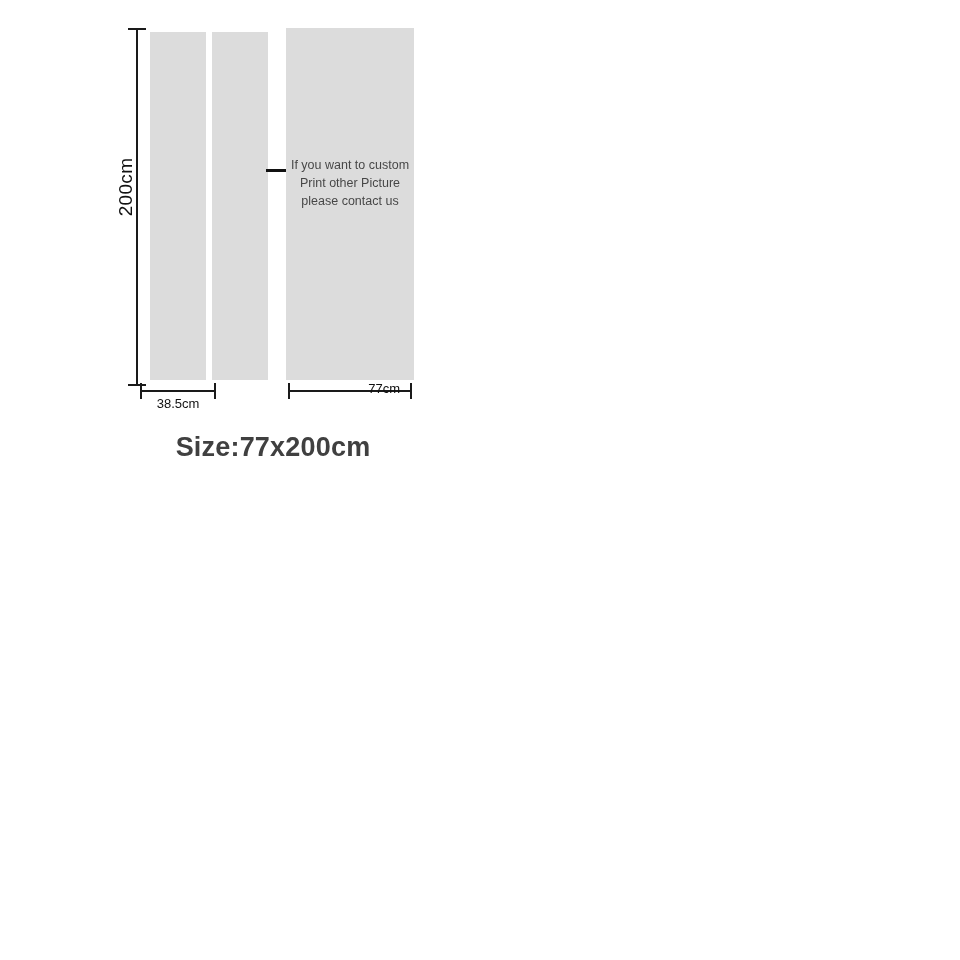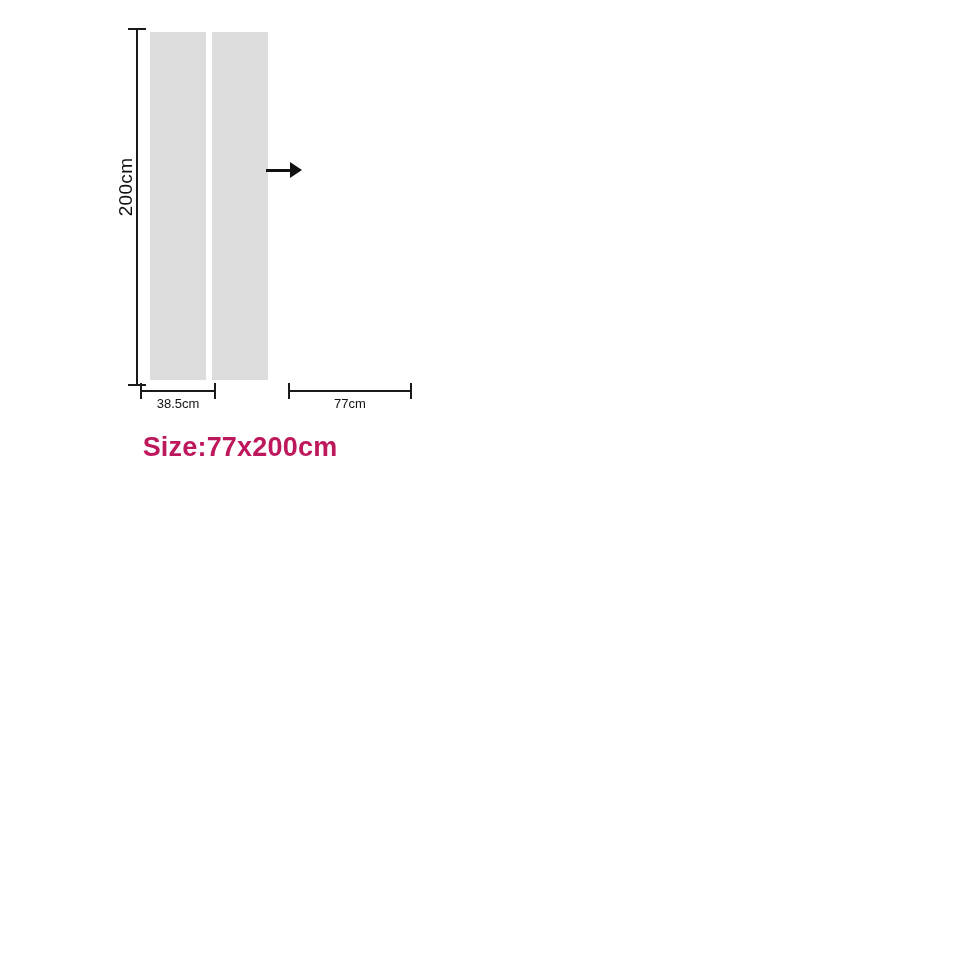--- a/index.html
+++ b/index.html
@@ -113,22 +113,23 @@
     border-bottom: 8px solid transparent;
     border-left: 12px solid #111;
   }
 
   .size-title {
     position: absolute;
     width: 480px;
     text-align: center;
     font-size: 27px;
     font-weight: bold;
-    color: #be185d;
+    color: #404040;
     letter-spacing: .2px;
+    padding-left: 33px;
   }
 </style>
 </head>
 <body>
 
 <div class="sheet">
 
   <div class="panel panel-tl">
 
     <div class="vline" style="left:136px; top:28px; height:358px;"></div>
@@ -137,30 +138,35 @@
     <div class="vlabel" style="left:86px; top:176px; width:80px; text-align:center;">200cm</div>
 
     <div class="strip" style="left:150px; top:32px; width:56px; height:348px;"></div>
     <div class="strip" style="left:212px; top:32px; width:56px; height:348px;"></div>
 
     <div class="arrow" style="left:266px; top:162px; width:38px; height:16px;">
       <div class="shaft"></div>
         <div class="head"></div>
     </div>
 
+    <div class="big-strip" style="left:286px; top:28px; width:128px; height:352px;">
+      <div class="note" style="top:128px;">If you want to custom</div>
+      <div class="note" style="top:146px;">Print other Picture</div>
+      <div class="note" style="top:164px;">please contact us</div>
+    </div>
 
     <div class="hline" style="left:140px; top:390px; width:76px;"></div>
     <div class="hcap" style="left:140px; top:383px;"></div>
     <div class="hcap" style="left:214px; top:383px;"></div>
     <div class="hlabel" style="left:128px; top:396px; width:100px;">38.5cm</div>
 
     <div class="hline" style="left:288px; top:390px; width:124px;"></div>
     <div class="hcap" style="left:288px; top:383px;"></div>
     <div class="hcap" style="left:410px; top:383px;"></div>
-    <div class="hlabel" style="left:300px; top:396px; width:100px;">77cm</div>
+    <div class="hlabel" style="left:300px; top:381px; width:100px;text-align:right;">77cm</div>
 
     <div class="size-title" style="left:0; top:432px;">Size:77x200cm</div>
   </div>
 
   <div class="panel panel-tr">
 
     
     
     
     

